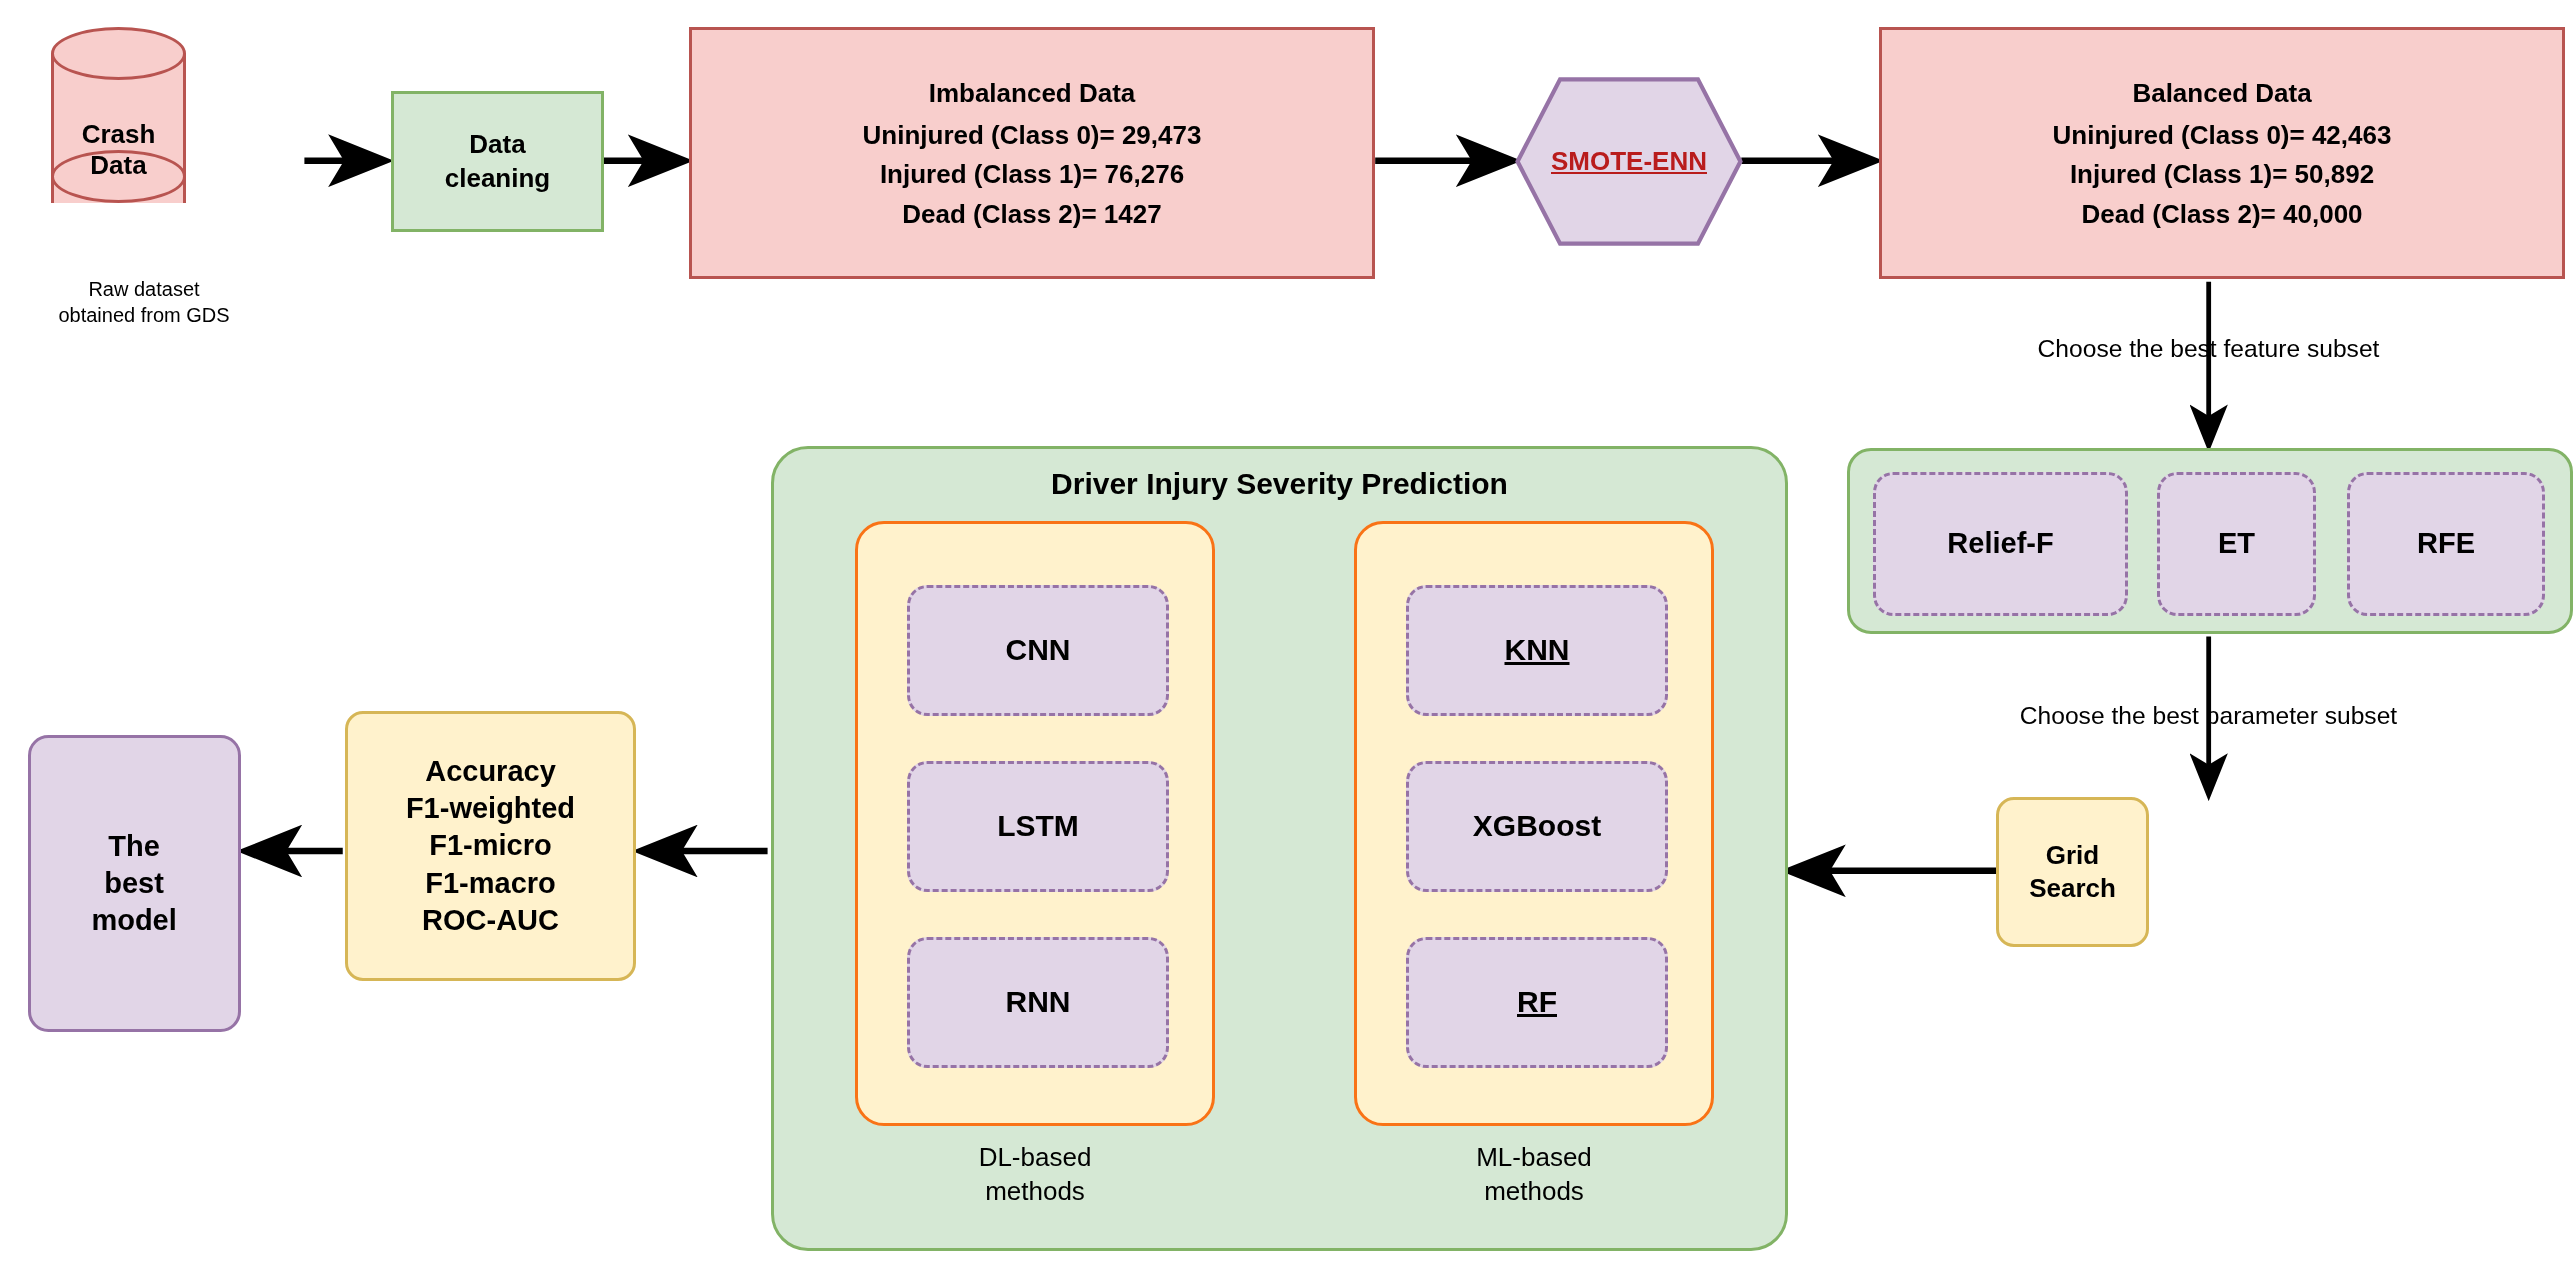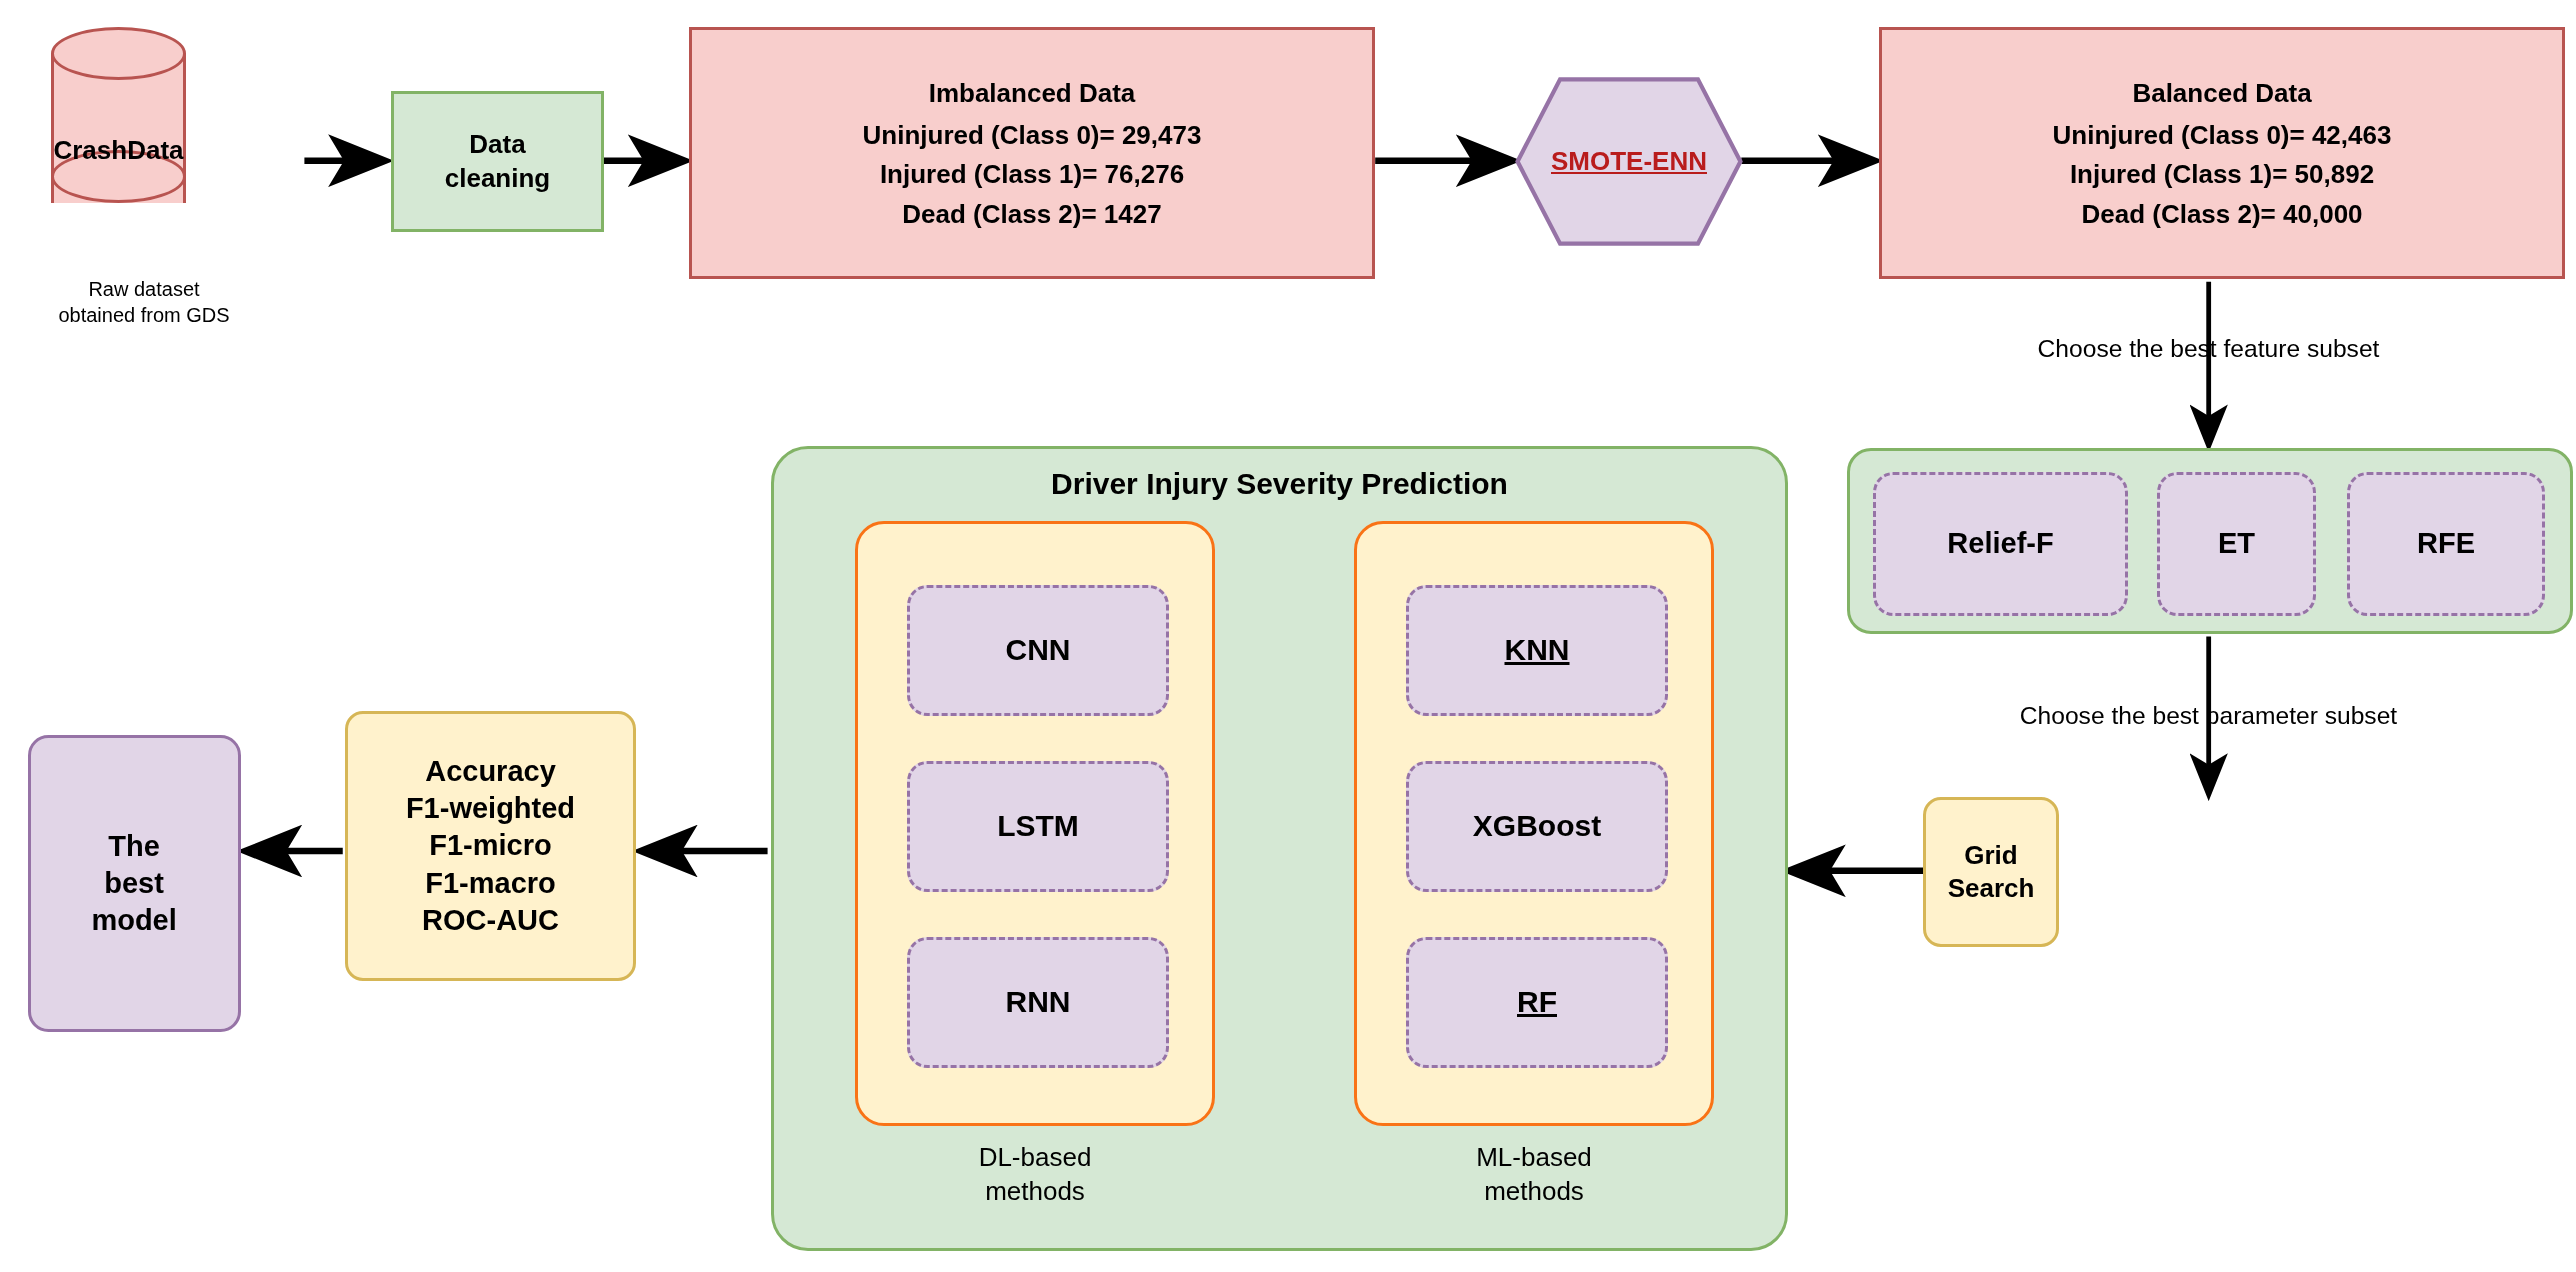--- a/index.html
+++ b/index.html
@@ -97,20 +97,21 @@
     left: 0; right: 0;
     background: #f8cecc;
     border: 3px solid #b85450;
     border-radius: 50%;
     box-sizing: border-box;
   }
   .cyl-label {
     position: absolute;
     left: 0; right: 0;
     display: flex;
+    flex-direction: column;
     align-items: center;
     justify-content: center;
     font-weight: bold;
     color: #000;
   }
 
   
   .hexwrap { position: absolute; }
   .hexwrap svg { display: block; }
   .hexlabel {
@@ -219,21 +220,21 @@
     <div class="node purpledash bold" style="left:307px; top:21px; width:159px; height:144px; font-size:29px;">
       <span>ET</span>
     </div>
     <div class="node purpledash bold" style="left:497px; top:21px; width:198px; height:144px; font-size:29px;">
       <span>RFE</span>
     </div>
   </div>
 
   <div class="caption" style="left:1891px; top:700px; width:635px; font-size:24.6px;">Choose the best parameter subset</div>
 
-  <div class="node yellowbox-sm bold" style="left:1923px; top:797px; width:136px; height:150px; font-size:26px;">
+  <div class="node yellowbox-sm bold" style="left:1996px; top:797px; width:153px; height:150px; font-size:26px;">
     <span>Grid</span>
     <span>Search</span>
   </div>
 
   <div class="greencontainer" style="position:absolute; left:771px; top:446px; width:1017px; height:805px; box-sizing:border-box;">
 
     <div class="caption bold" style="left:0; right:0; top:15px; width:100%; font-size:30px;">Driver Injury Severity Prediction</div>
 
     <div class="yellowbox" style="position:absolute; left:81px; top:72px; width:360px; height:605px; box-sizing:border-box;">
       <div class="node purpledash bold" style="left:49px; top:61px; width:262px; height:131px; font-size:30px;">

